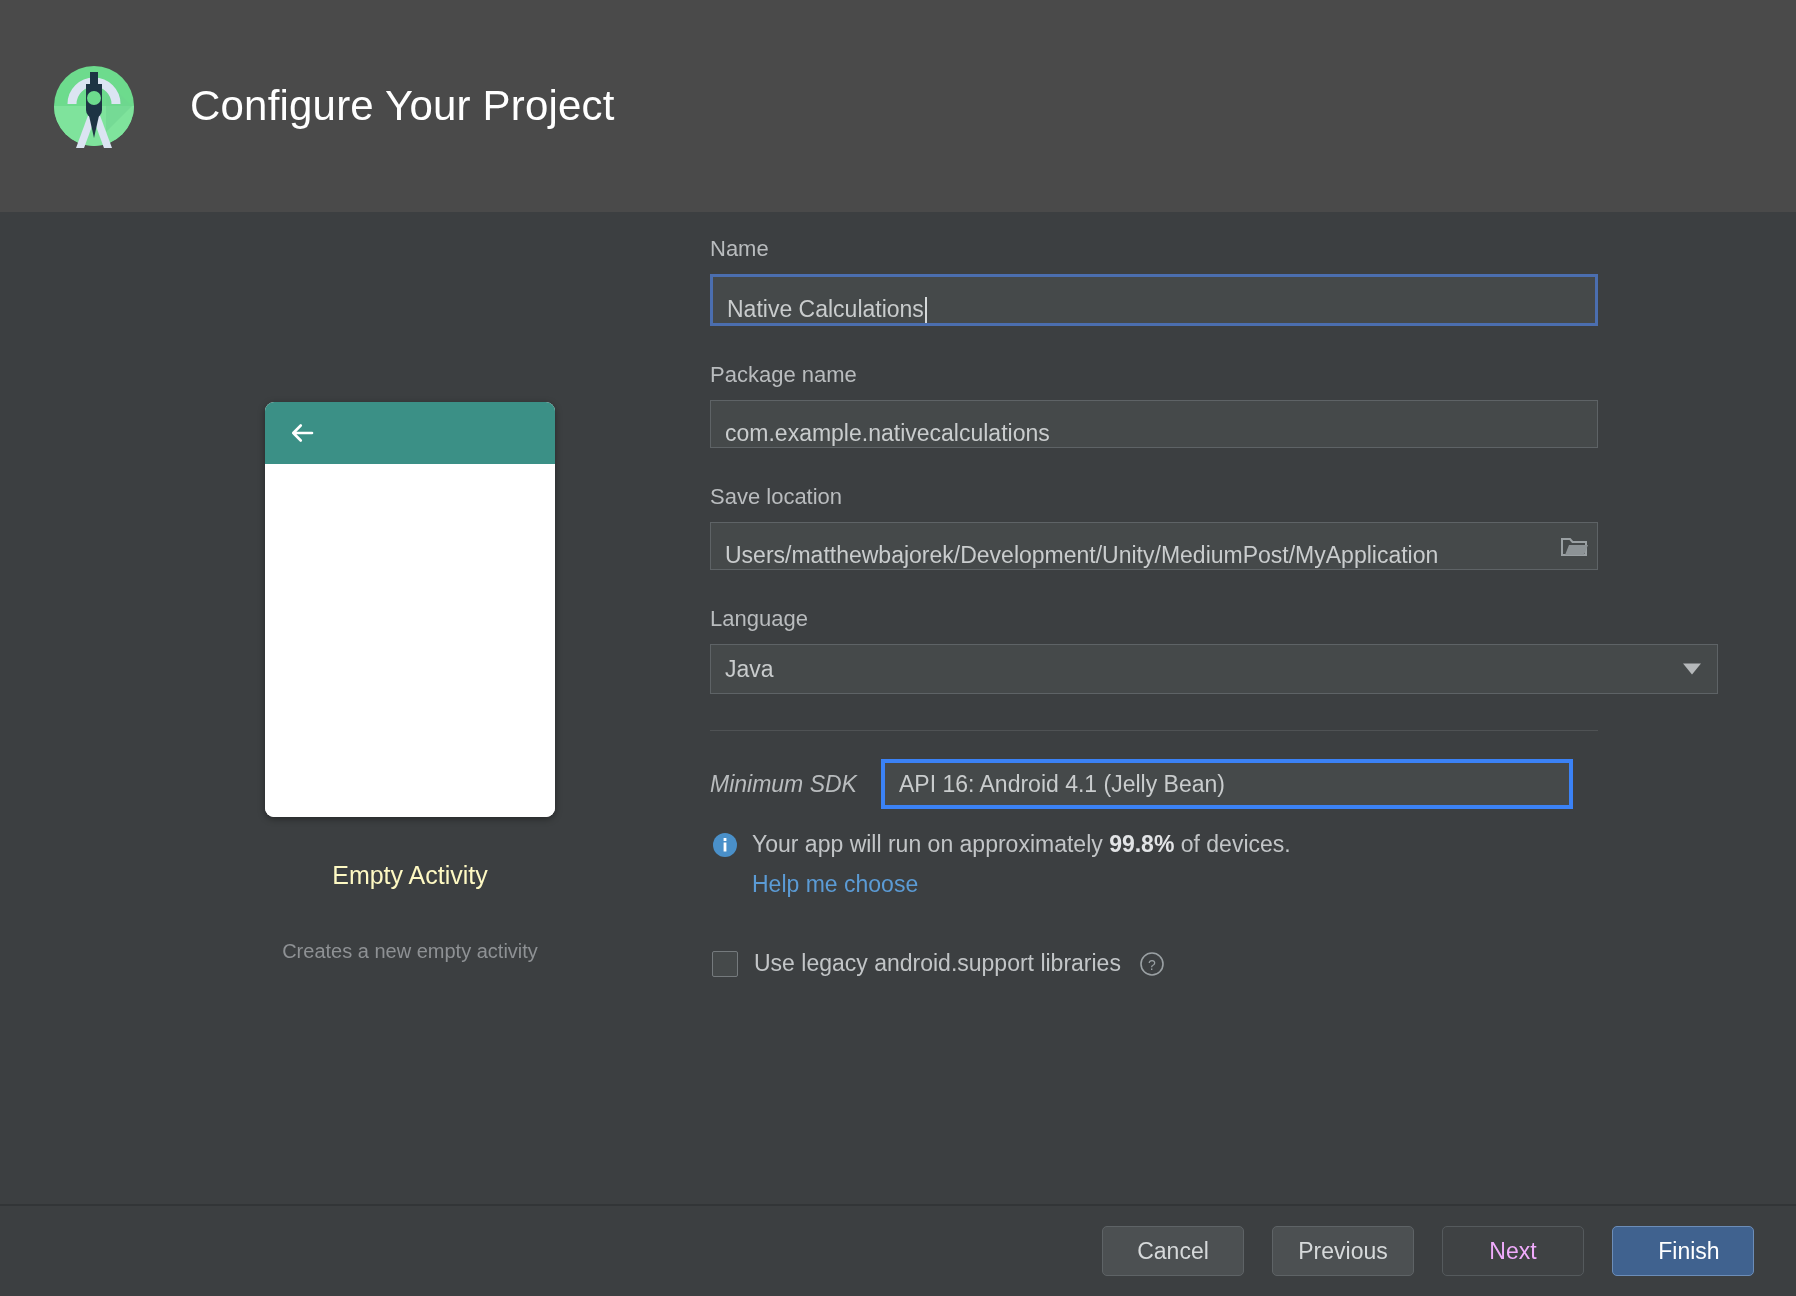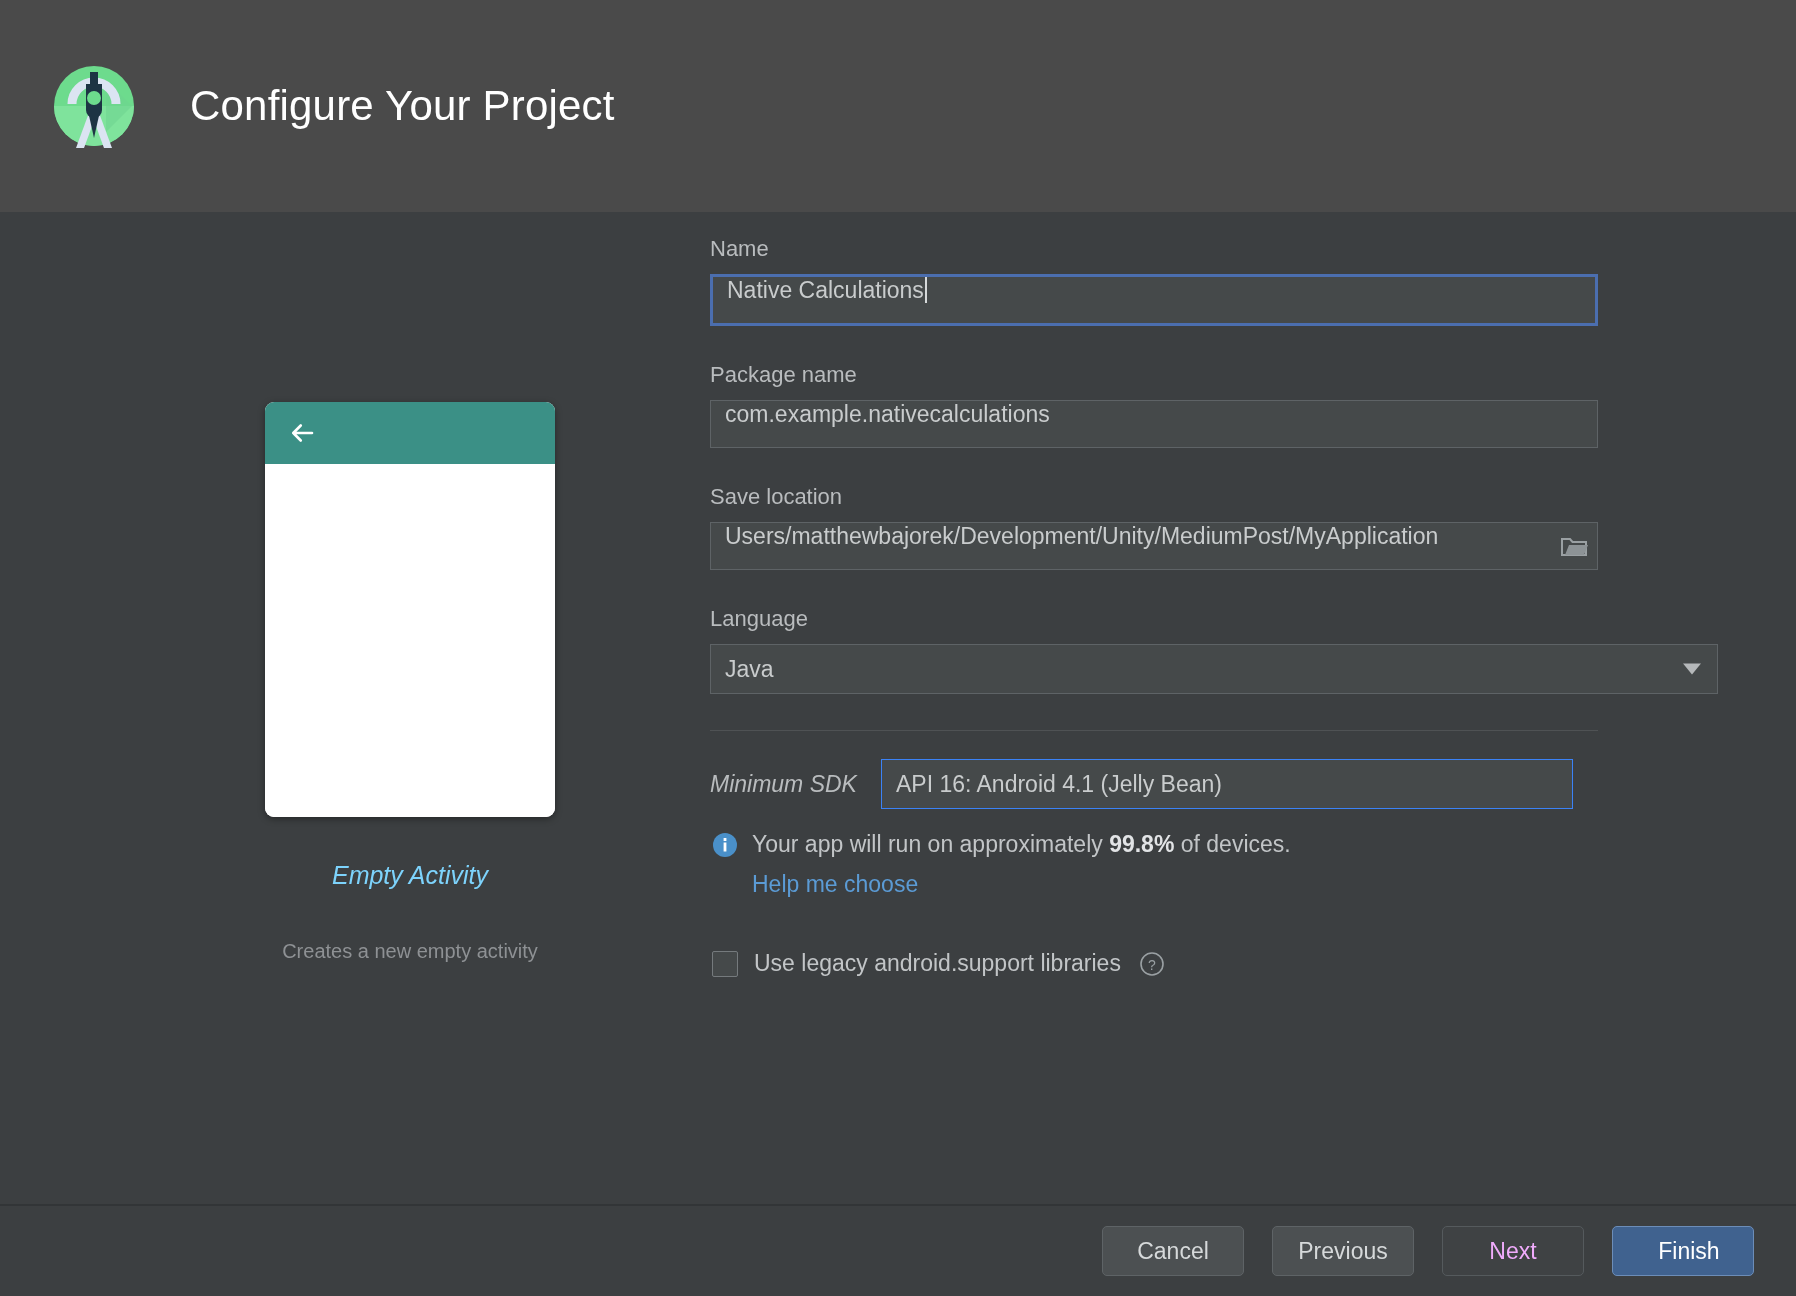--- a/index.html
+++ b/index.html
@@ -79,22 +79,21 @@
     height: 30px;
     display: block;
   }
   .phone-body {
     background: #ffffff;
     height: 353px;
   }
   .preview-title {
     margin-top: 44px;
     font-size: 25px;
-    color: #7dd3fc;
-    font-style: italic;
+    color: #fef9c3;
   }
   .preview-desc {
     margin-top: 50px;
     font-size: 20px;
     color: #8e9194;
   }
 
   
   .form-col {
     position: absolute;
@@ -121,21 +120,21 @@
     height: 48px;
     background: #45494a;
     border: 1px solid #5e6366;
     color: #c9cccd;
     font-family: "Liberation Sans", sans-serif;
     font-size: 23px;
     padding: 0 14px;
     outline: none;
     border-radius: 0;
     display: flex;
-    align-items: flex-start;
+    align-items: flex-end;
   }
   .text-input.focused {
     border: 3px solid #4b6eaf;
     height: 52px;
     background: #45494a;
     box-shadow: 0 0 0 1px #3c3f41;
   }
   .caret {
     display: inline-block;
     width: 2px;
@@ -198,21 +197,21 @@
     white-space: nowrap;
     margin-right: 24px;
     font-style: italic;
   }
   .sdk-dropdown {
     box-sizing: border-box;
     flex: none;
     width: 692px;
     height: 50px;
     background: #45494a;
-    border: 1px solid #3b82f6;
+    border: 4px solid #3b82f6;
     color: #c9cccd;
     font-size: 23px;
     display: flex;
     align-items: center;
     padding: 0 14px;
     position: relative;
   }
 
   .info-row {
     display: flex;

